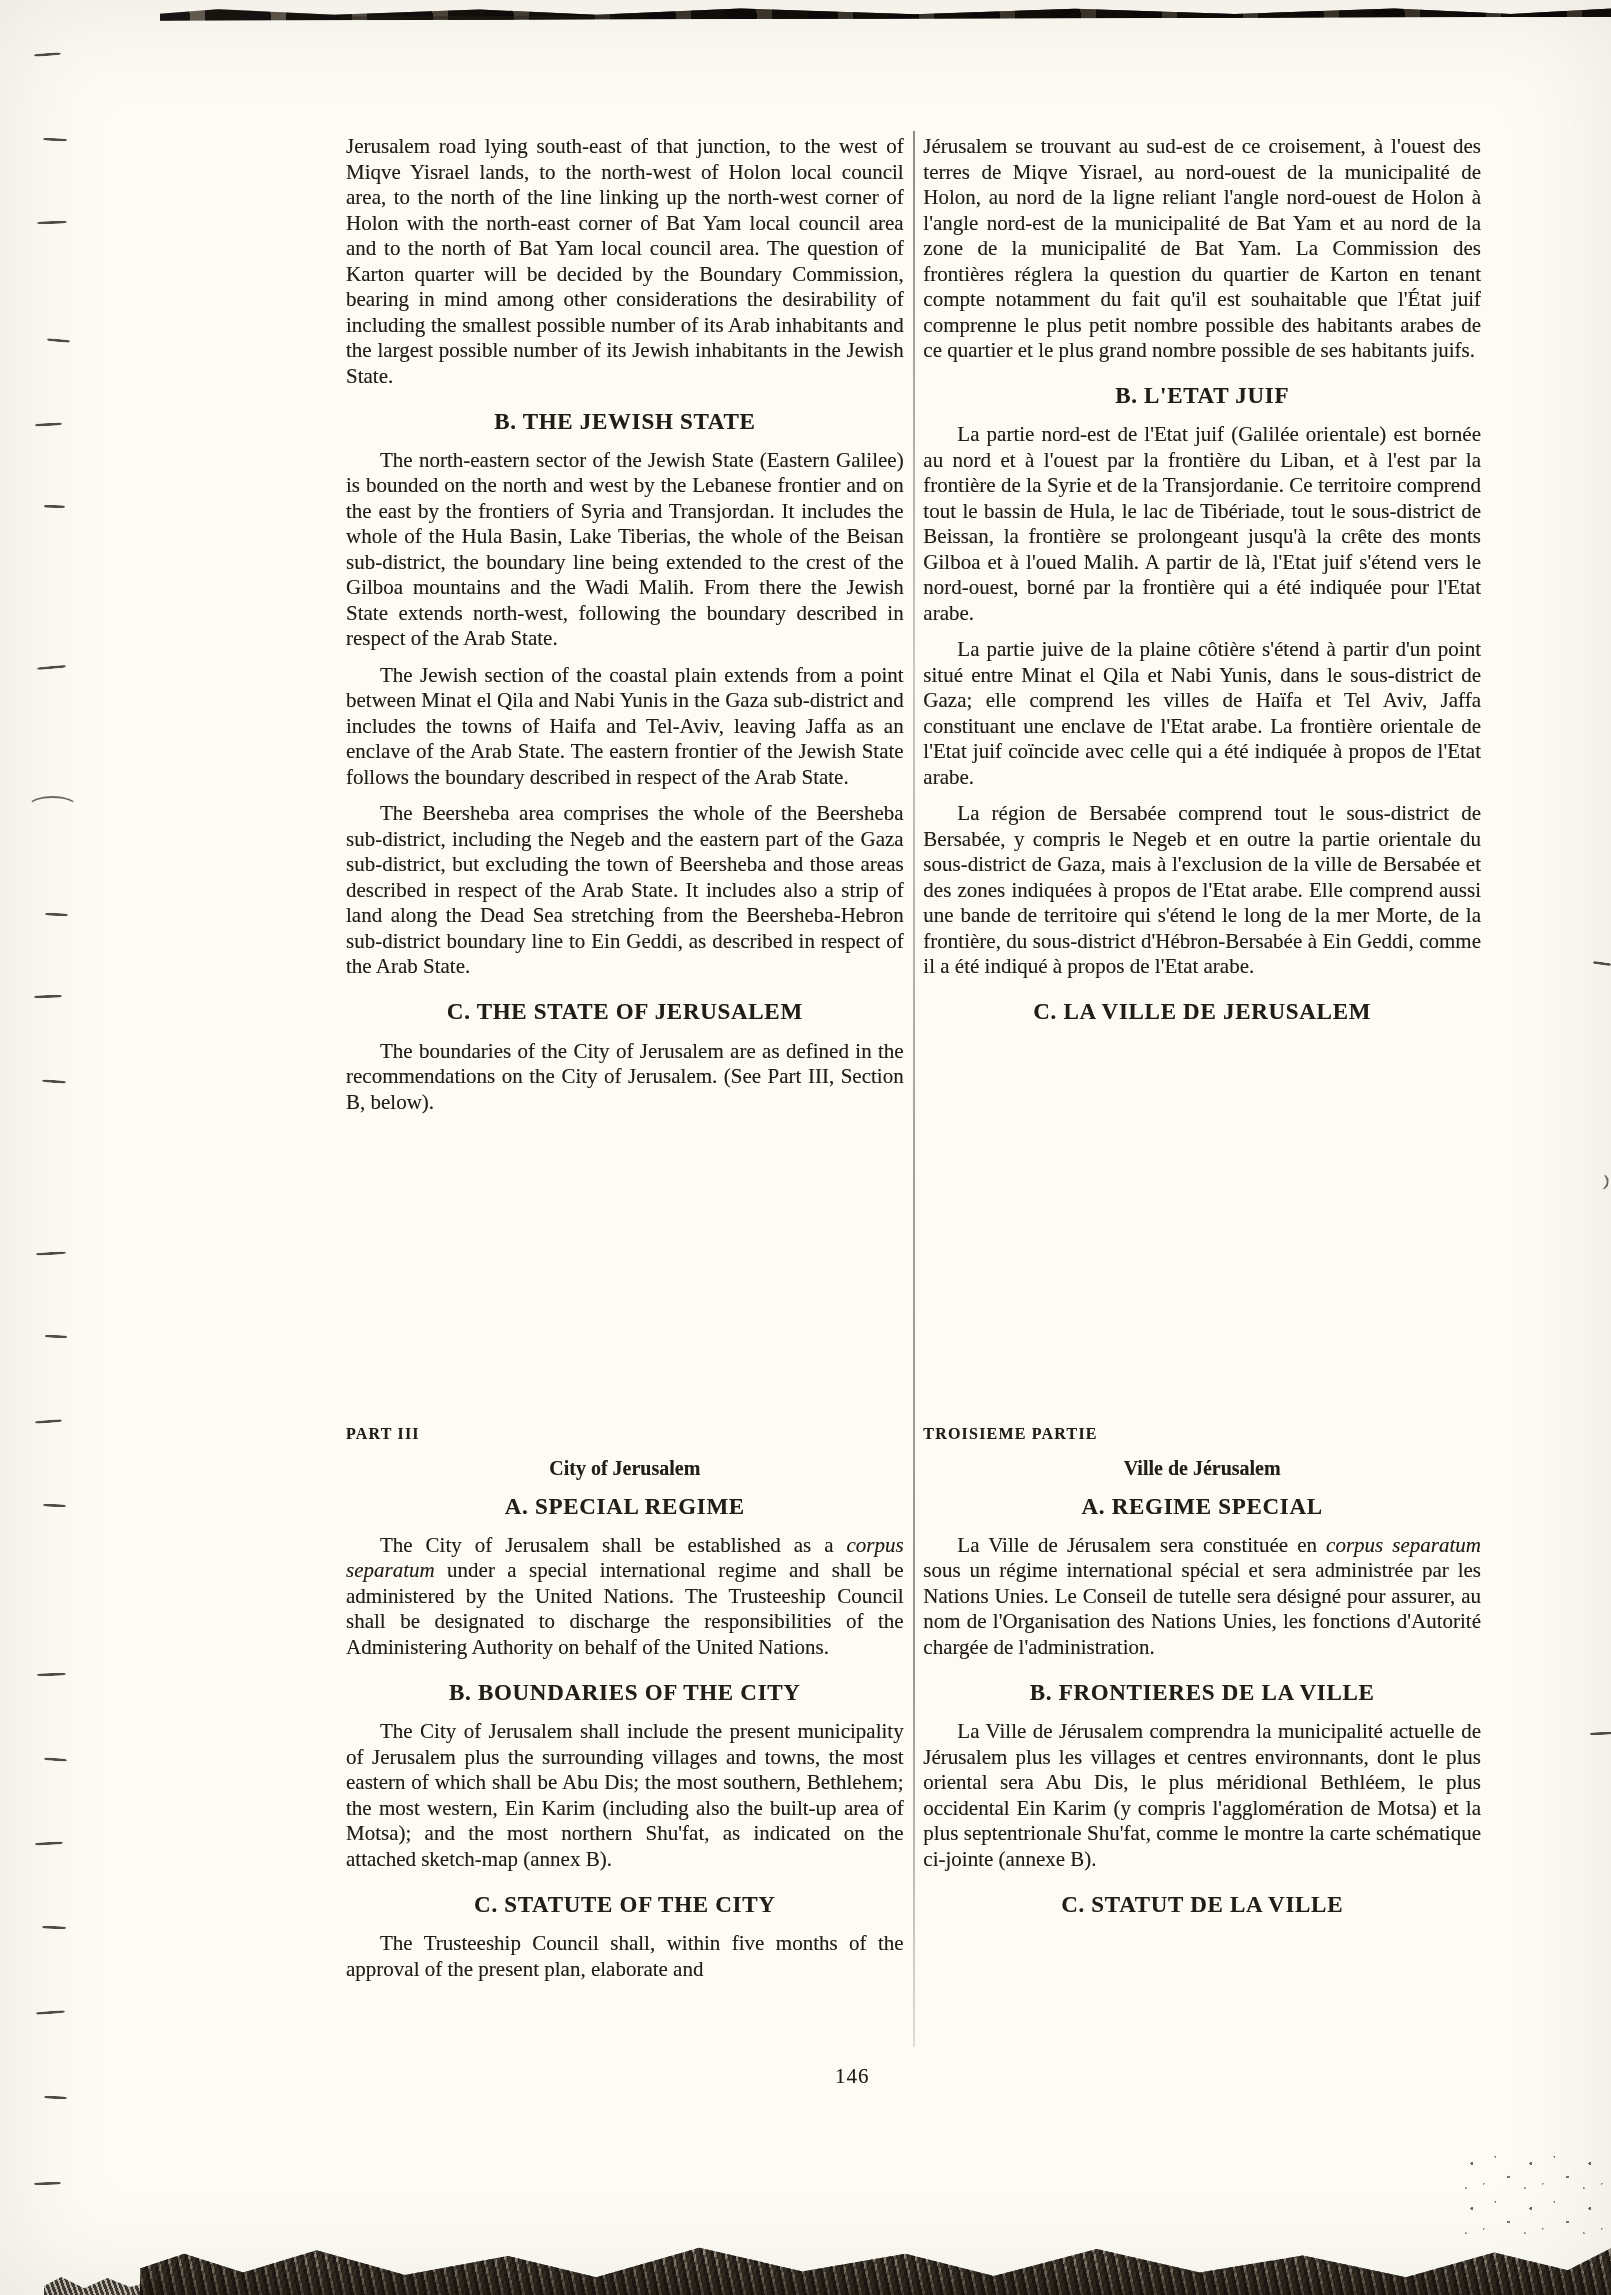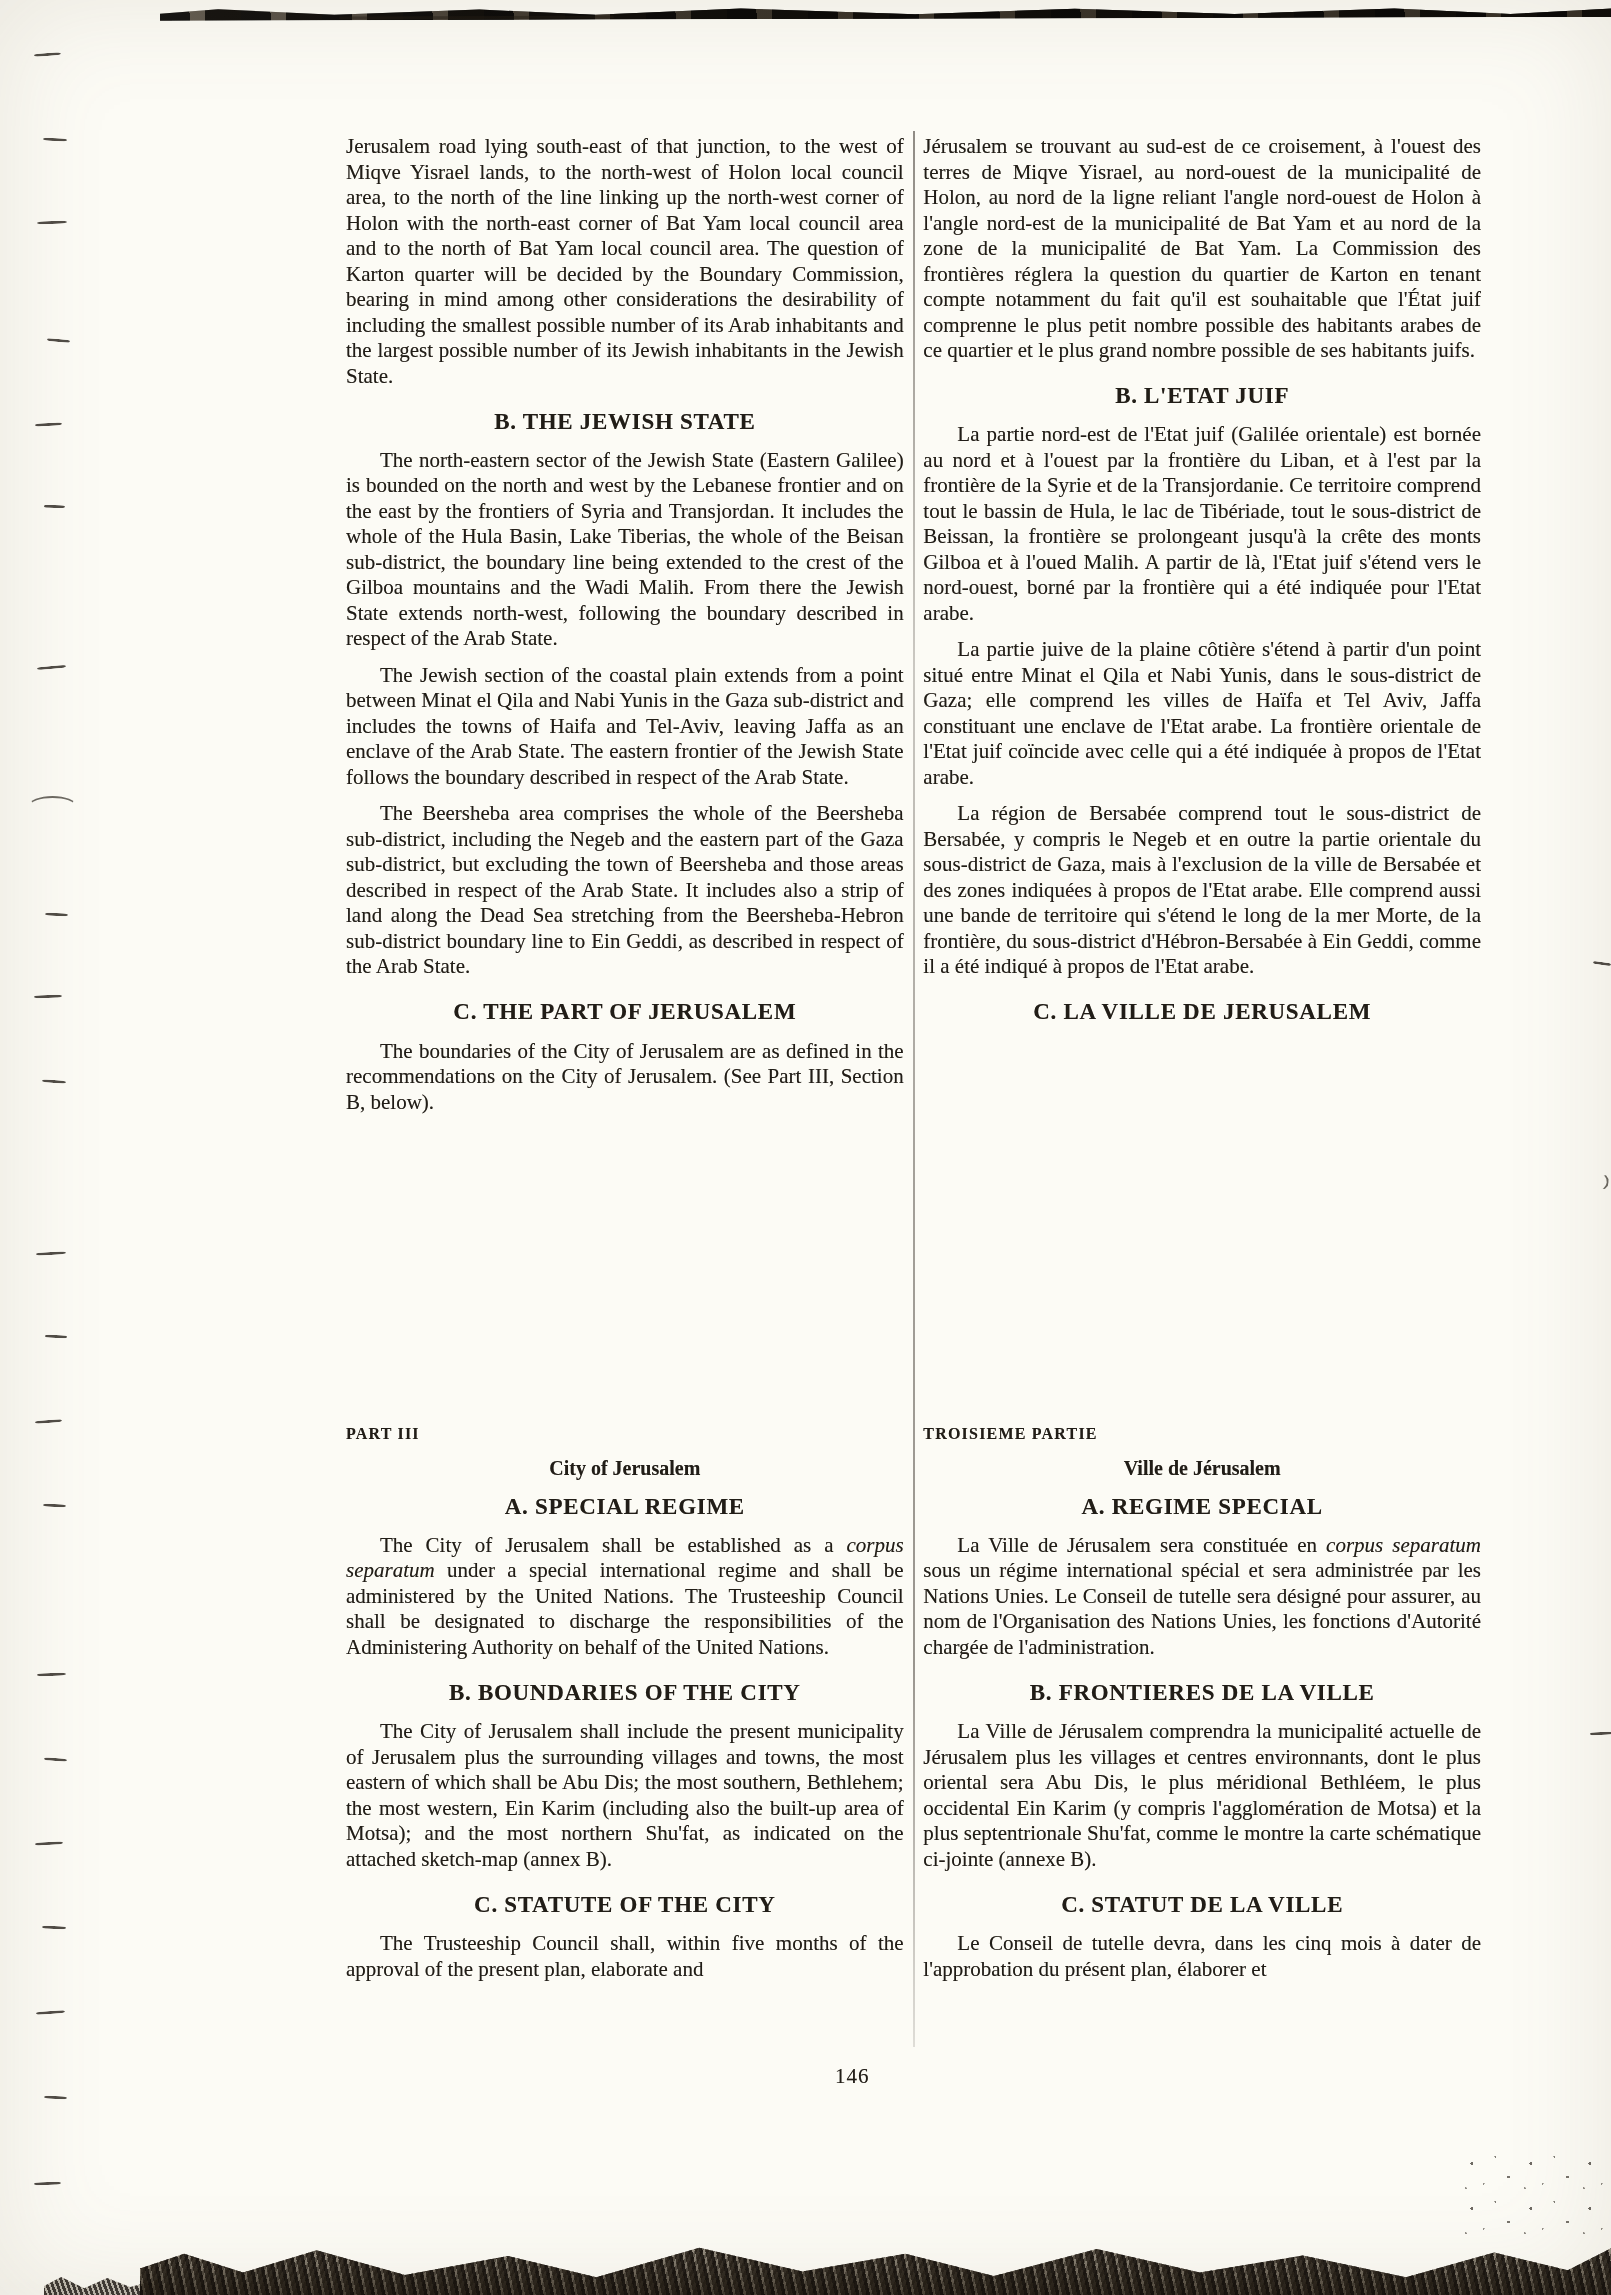--- a/index.html
+++ b/index.html
@@ -141,21 +141,21 @@
 
   <div class="text-area">
 
     <div class="row row-top">
       <div class="col">
         <p class="no-indent">Jerusalem road lying south-east of that junction, to the west of Miqve Yisrael lands, to the north-west of Holon local council area, to the north of the line linking up the north-west corner of Holon with the north-east corner of Bat Yam local council area and to the north of Bat Yam local council area. The question of Karton quarter will be decided by the Boundary Commission, bearing in mind among other considerations the desirability of including the smallest possible number of its Arab inhabitants and the largest possible number of its Jewish inhabitants in the Jewish State.</p>
         <h3 class="sec-heading">B. THE JEWISH STATE</h3>
         <p>The north-eastern sector of the Jewish State (Eastern Galilee) is bounded on the north and west by the Lebanese frontier and on the east by the frontiers of Syria and Transjordan. It includes the whole of the Hula Basin, Lake Tiberias, the whole of the Beisan sub-district, the boundary line being extended to the crest of the Gilboa mountains and the Wadi Malih. From there the Jewish State extends north-west, following the boundary described in respect of the Arab State.</p>
         <p>The Jewish section of the coastal plain extends from a point between Minat el Qila and Nabi Yunis in the Gaza sub-district and includes the towns of Haifa and Tel-Aviv, leaving Jaffa as an enclave of the Arab State. The eastern frontier of the Jewish State follows the boundary described in respect of the Arab State.</p>
         <p>The Beersheba area comprises the whole of the Beersheba sub-district, including the Negeb and the eastern part of the Gaza sub-district, but excluding the town of Beersheba and those areas described in respect of the Arab State. It includes also a strip of land along the Dead Sea stretching from the Beersheba-Hebron sub-district boundary line to Ein Geddi, as described in respect of the Arab State.</p>
-        <h3 class="sec-heading">C. THE PART OF JERUSALEM</h3>
+        <h3 class="sec-heading">C. THE STATE OF JERUSALEM</h3>
         <p>The boundaries of the City of Jerusalem are as defined in the recommendations on the City of Jerusalem. (See Part III, Section B, below).</p>
       </div>
       <div class="col">
         <p class="no-indent">Jérusalem se trouvant au sud-est de ce croisement, à l'ouest des terres de Miqve Yisrael, au nord-ouest de la municipalité de Holon, au nord de la ligne reliant l'angle nord-ouest de Holon à l'angle nord-est de la municipalité de Bat Yam et au nord de la zone de la municipalité de Bat Yam. La Commission des frontières réglera la question du quartier de Karton en tenant compte notamment du fait qu'il est souhaitable que l'État juif comprenne le plus petit nombre possible des habitants arabes de ce quartier et le plus grand nombre possible de ses habitants juifs.</p>
         <h3 class="sec-heading">B. L'ETAT JUIF</h3>
         <p>La partie nord-est de l'Etat juif (Galilée orientale) est bornée au nord et à l'ouest par la frontière du Liban, et à l'est par la frontière de la Syrie et de la Transjordanie. Ce territoire comprend tout le bassin de Hula, le lac de Tibériade, tout le sous-district de Beissan, la frontière se prolongeant jusqu'à la crête des monts Gilboa et à l'oued Malih. A partir de là, l'Etat juif s'étend vers le nord-ouest, borné par la frontière qui a été indiquée pour l'Etat arabe.</p>
         <p>La partie juive de la plaine côtière s'étend à partir d'un point situé entre Minat el Qila et Nabi Yunis, dans le sous-district de Gaza; elle comprend les villes de Haïfa et Tel Aviv, Jaffa constituant une enclave de l'Etat arabe. La frontière orientale de l'Etat juif coïncide avec celle qui a été indiquée à propos de l'Etat arabe.</p>
         <p>La région de Bersabée comprend tout le sous-district de Bersabée, y compris le Negeb et en outre la partie orientale du sous-district de Gaza, mais à l'exclusion de la ville de Bersabée et des zones indiquées à propos de l'Etat arabe. Elle comprend aussi une bande de territoire qui s'étend le long de la mer Morte, de la frontière, du sous-district d'Hébron-Bersabée à Ein Geddi, comme il a été indiqué à propos de l'Etat arabe.</p>
         <h3 class="sec-heading">C. LA VILLE DE JERUSALEM</h3>
       </div>
@@ -173,21 +173,20 @@
         <p>The Trusteeship Council shall, within five months of the approval of the present plan, elaborate and</p>
       </div>
       <div class="col">
         <div class="part-label">TROISIEME PARTIE</div>
         <div class="part-title">Ville de Jérusalem</div>
         <h3 class="sec-heading first-heading">A. REGIME SPECIAL</h3>
         <p><span>La Ville de Jérusalem sera constituée en </span><span class="it">corpus separatum</span><span> sous un régime international spécial et sera administrée par les Nations Unies. Le Conseil de tutelle sera désigné pour assurer, au nom de l'Organisation des Nations Unies, les fonctions d'Autorité chargée de l'administration.</span></p>
         <h3 class="sec-heading">B. FRONTIERES DE LA VILLE</h3>
         <p>La Ville de Jérusalem comprendra la municipalité actuelle de Jérusalem plus les villages et centres environnants, dont le plus oriental sera Abu Dis, le plus méridional Bethléem, le plus occidental Ein Karim (y compris l'agglomération de Motsa) et la plus septentrionale Shu'fat, comme le montre la carte schématique ci-jointe (annexe B).</p>
         <h3 class="sec-heading">C. STATUT DE LA VILLE</h3>
-        <p>Le Conseil de tutelle devra, dans les cinq mois à dater de l'approbation du présent plan, élaborer et</p>
       </div>
     </div>
 
   </div>
 
   <div class="page-number">146</div>
 
   <div class="speckles"></div>
   <div class="scan-bottom-left"></div>
   <div class="scan-bottom"></div>

